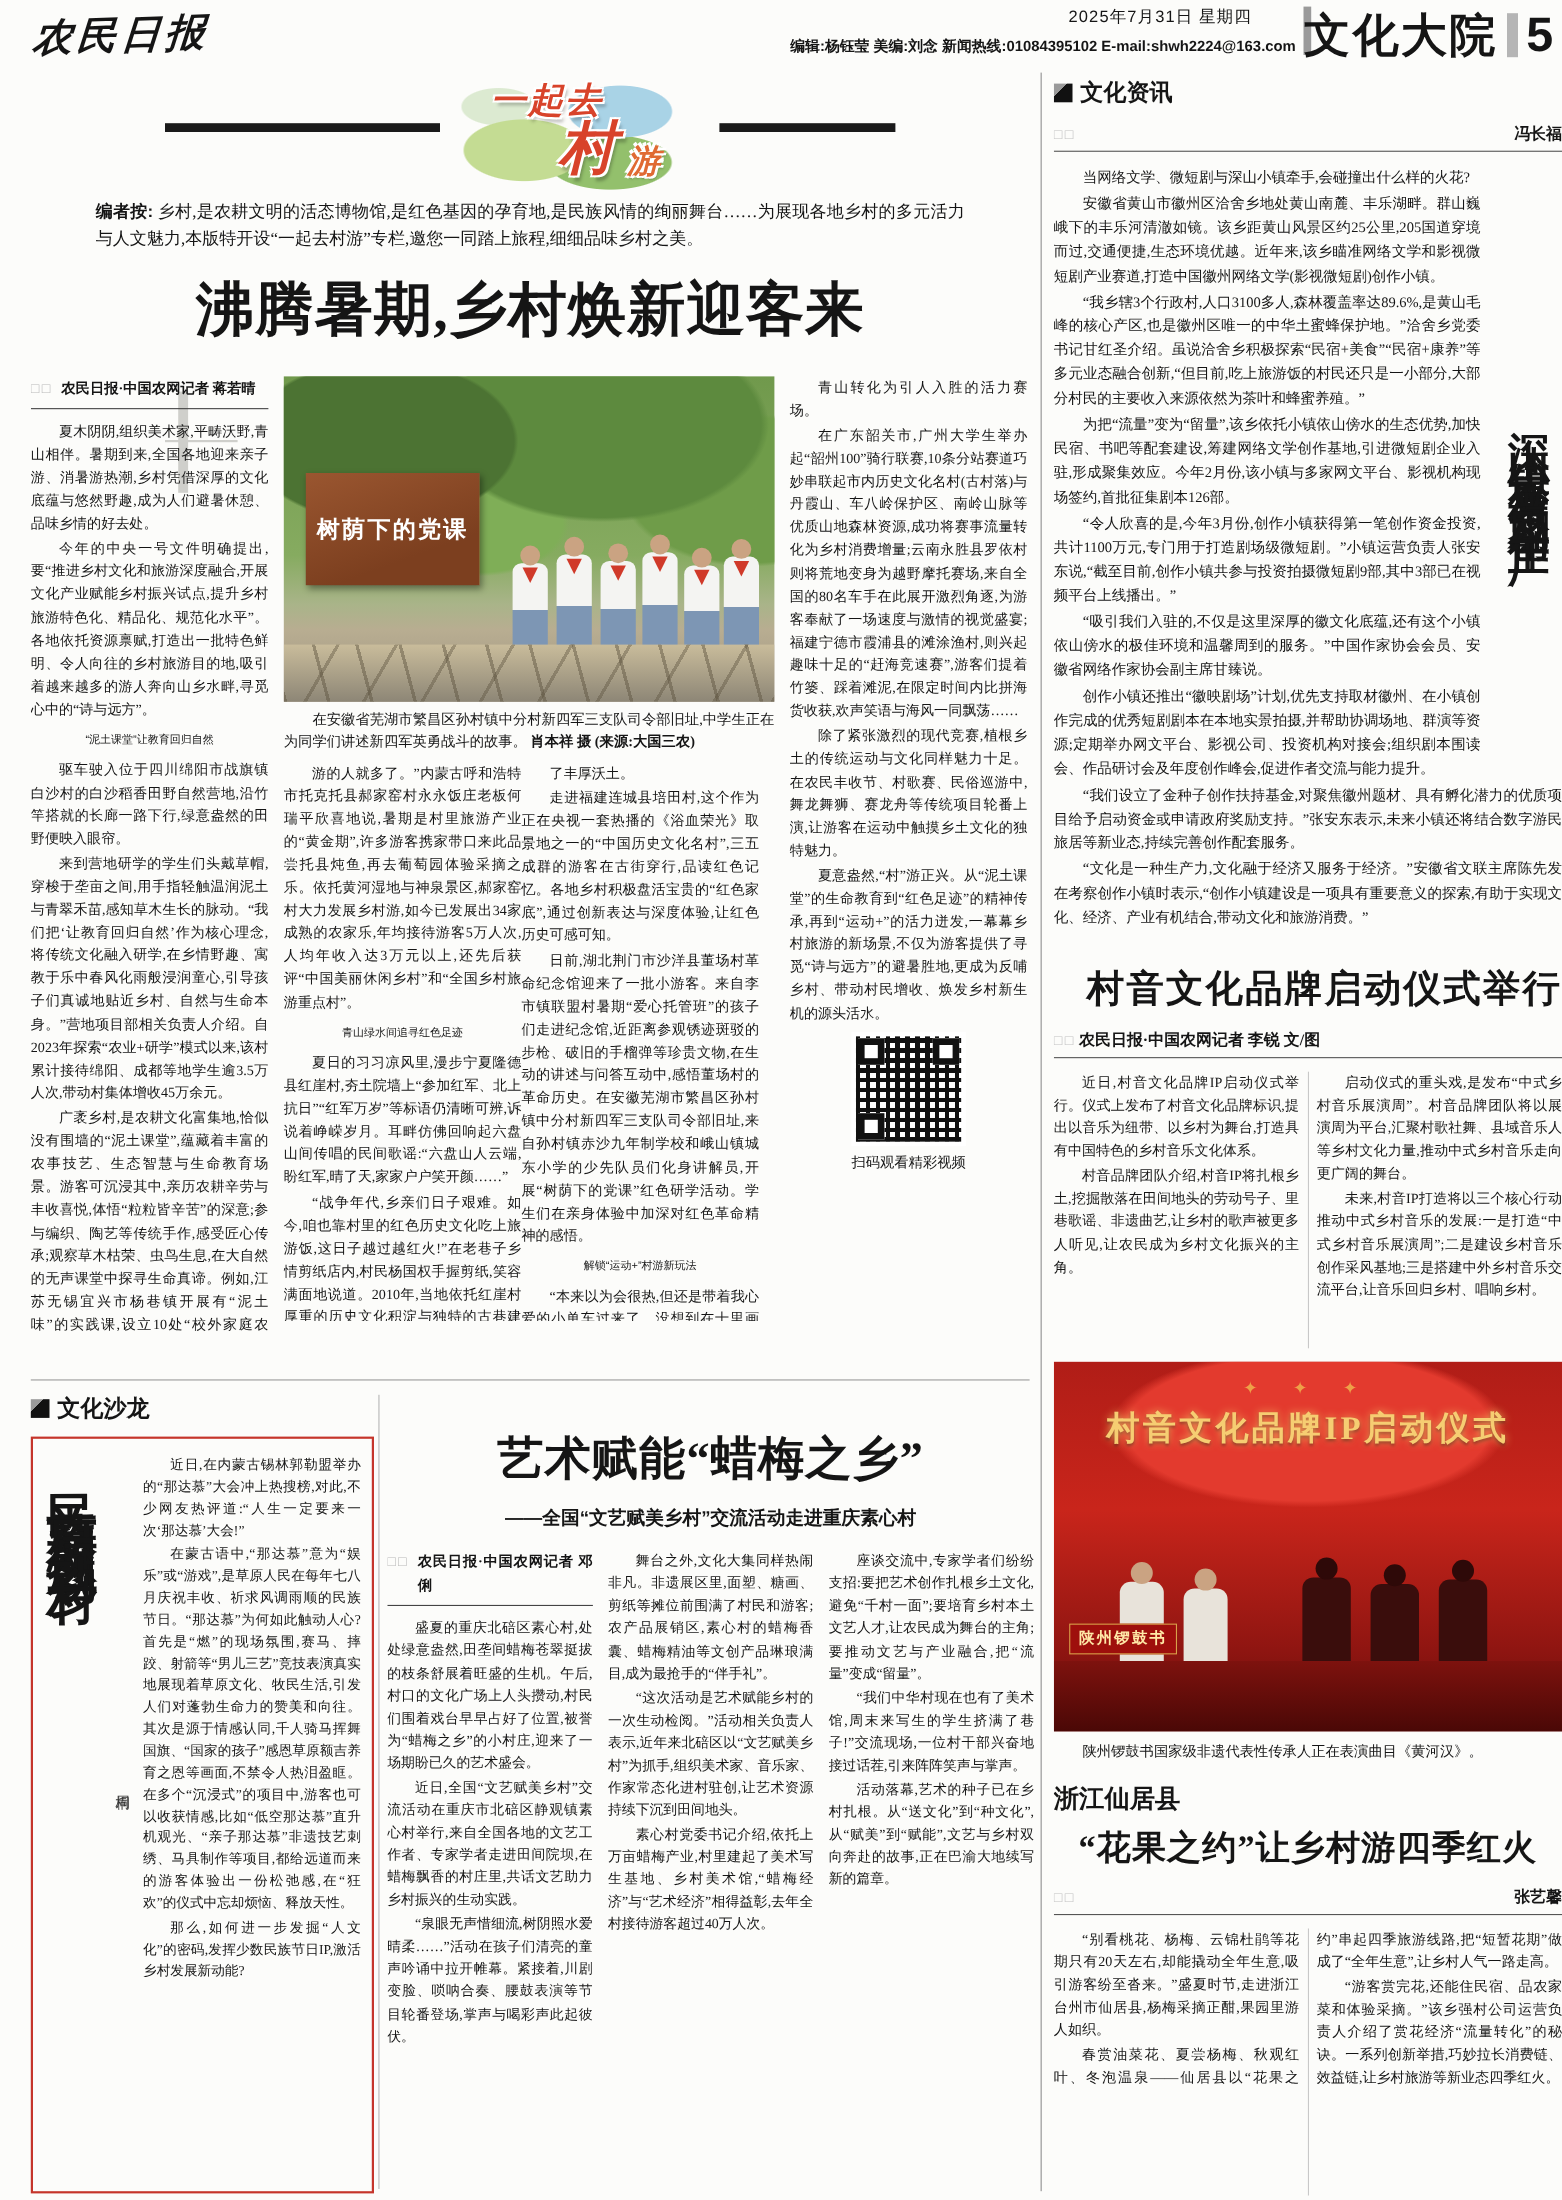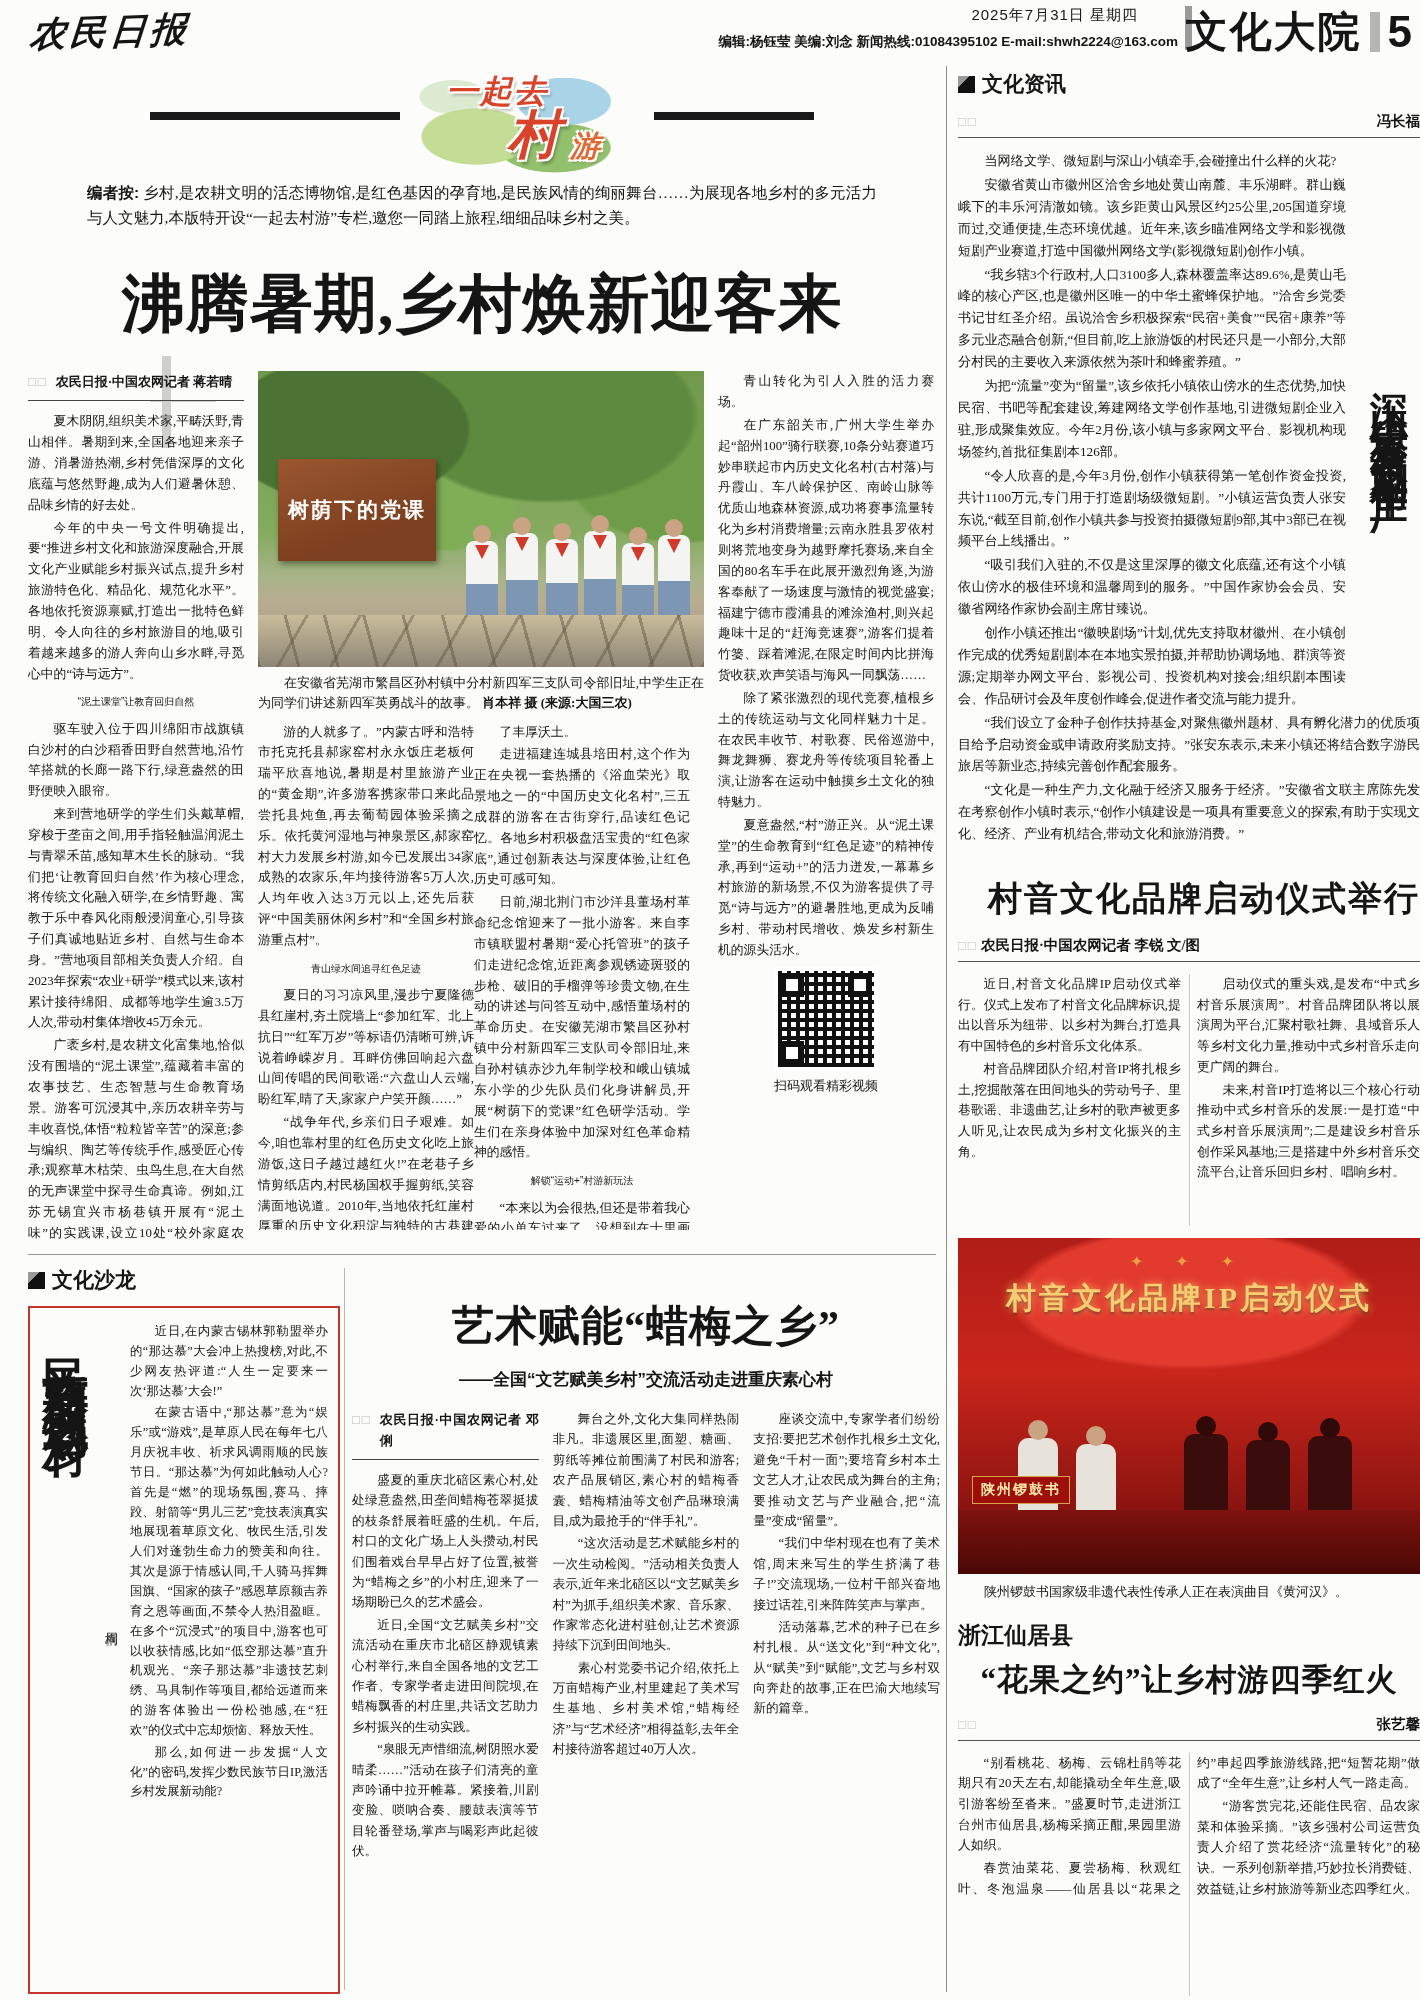--- a/index.html
+++ b/index.html
@@ -47,21 +47,21 @@
     text-shadow:-2px -2px 0 #fff,2px -2px 0 #fff,-2px 2px 0 #fff,2px 2px 0 #fff,3px 4px 3px rgba(0,0,0,.25); }
   .logo-t2 { position:absolute; left:96px; top:36px; font-size:52px; font-weight:900; font-style:italic;
     color:#d8432a;
     text-shadow:-2px -2px 0 #fff,2px -2px 0 #fff,-2px 2px 0 #fff,2px 2px 0 #fff,3px 5px 3px rgba(0,0,0,.25); }
   .logo-t3 { position:absolute; left:158px; top:62px; font-size:30px; font-weight:900; font-style:italic;
     color:#e06a33;
     text-shadow:-2px -2px 0 #fff,2px -2px 0 #fff,-2px 2px 0 #fff,2px 2px 0 #fff,2px 3px 2px rgba(0,0,0,.25); }
 
   .editor-note { width:790px; margin:4px auto 0; font-size:15.5px; line-height:1.62; text-align:justify; }
   .editor-note b { font-family:"Liberation Sans","DejaVu Sans",sans-serif; }
-  .main-headline { margin-top:31px; text-align:center; font-size:63px; font-weight:900;
+  .main-headline { margin-top:16px; text-align:center; font-size:53px; font-weight:900;
     letter-spacing:1px; font-family:"Liberation Serif","DejaVu Serif",serif; }
 
   .article-cols { display:flex; gap:14px; margin-top:24px; height:868px; overflow:hidden; }
   .acol { width:216px; font-size:12.8px; line-height:1.63; text-align:justify; }
   .acol p, .boxed-text p, .news-body p, .twocol p, .artcol p { text-indent:2em; margin-bottom:2px; }
   .byline-main { display:flex; gap:8px; align-items:baseline; border-bottom:1px solid #444;
     padding-bottom:8px; margin-bottom:10px; font-size:13px; }
   .byline-main .marks { color:#b9b9b9; letter-spacing:2px; }
   .byline-main .name { font-weight:700; }
   .subhead { text-indent:0 !important; text-align:center; font-weight:400; font-size:10px;

